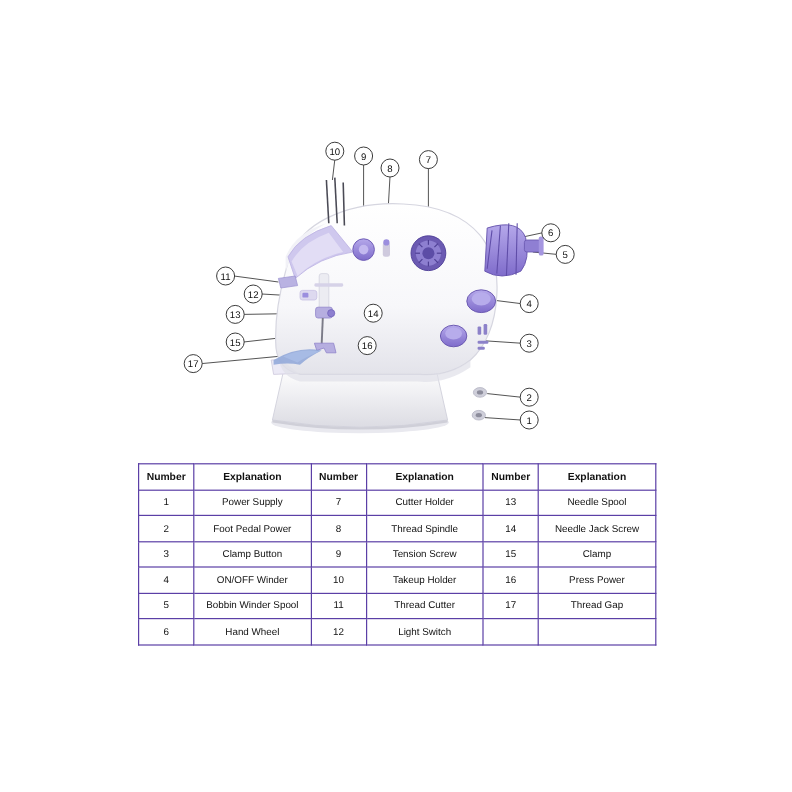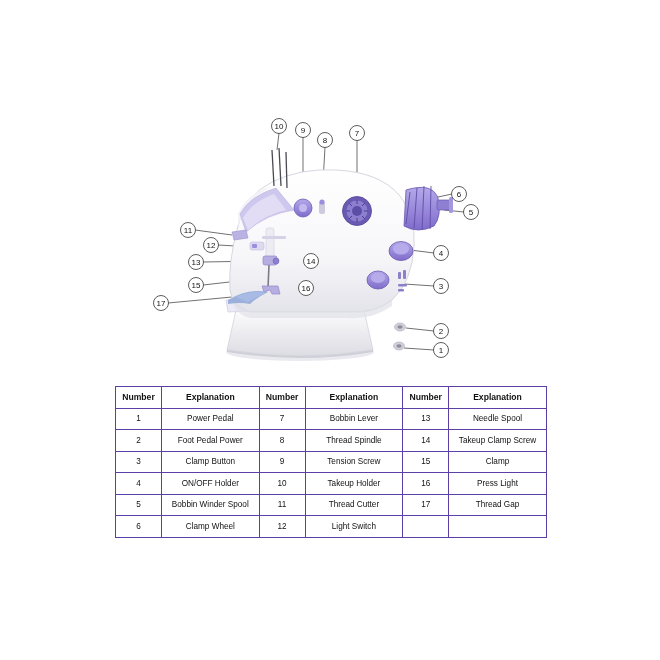--- a/index.html
+++ b/index.html
@@ -345,61 +345,61 @@
         <th>Explanation</th>
         <th>Number</th>
         <th>Explanation</th>
         <th>Number</th>
         <th>Explanation</th>
       </tr>
     </thead>
     <tbody>
       <tr>
         <td>1</td>
-        <td>Power Pedal</td>
+        <td>Power Supply</td>
         <td>7</td>
-        <td>Bobbin Lever</td>
+        <td>Cutter Holder</td>
         <td>13</td>
         <td>Needle Spool</td>
       </tr>
       <tr>
         <td>2</td>
         <td>Foot Pedal Power</td>
         <td>8</td>
         <td>Thread Spindle</td>
         <td>14</td>
-        <td>Takeup Clamp Screw</td>
+        <td>Needle Jack Screw</td>
       </tr>
       <tr>
         <td>3</td>
         <td>Clamp Button</td>
         <td>9</td>
         <td>Tension Screw</td>
         <td>15</td>
         <td>Clamp</td>
       </tr>
       <tr>
         <td>4</td>
-        <td>ON/OFF Holder</td>
+        <td>ON/OFF Winder</td>
         <td>10</td>
         <td>Takeup Holder</td>
         <td>16</td>
-        <td>Press Light</td>
+        <td>Press Power</td>
       </tr>
       <tr>
         <td>5</td>
         <td>Bobbin Winder Spool</td>
         <td>11</td>
         <td>Thread Cutter</td>
         <td>17</td>
         <td>Thread Gap</td>
       </tr>
       <tr>
         <td>6</td>
-        <td>Clamp Wheel</td>
+        <td>Hand Wheel</td>
         <td>12</td>
         <td>Light Switch</td>
         <td></td>
         <td></td>
       </tr>
     </tbody>
   </table>
 
 </div>
 

